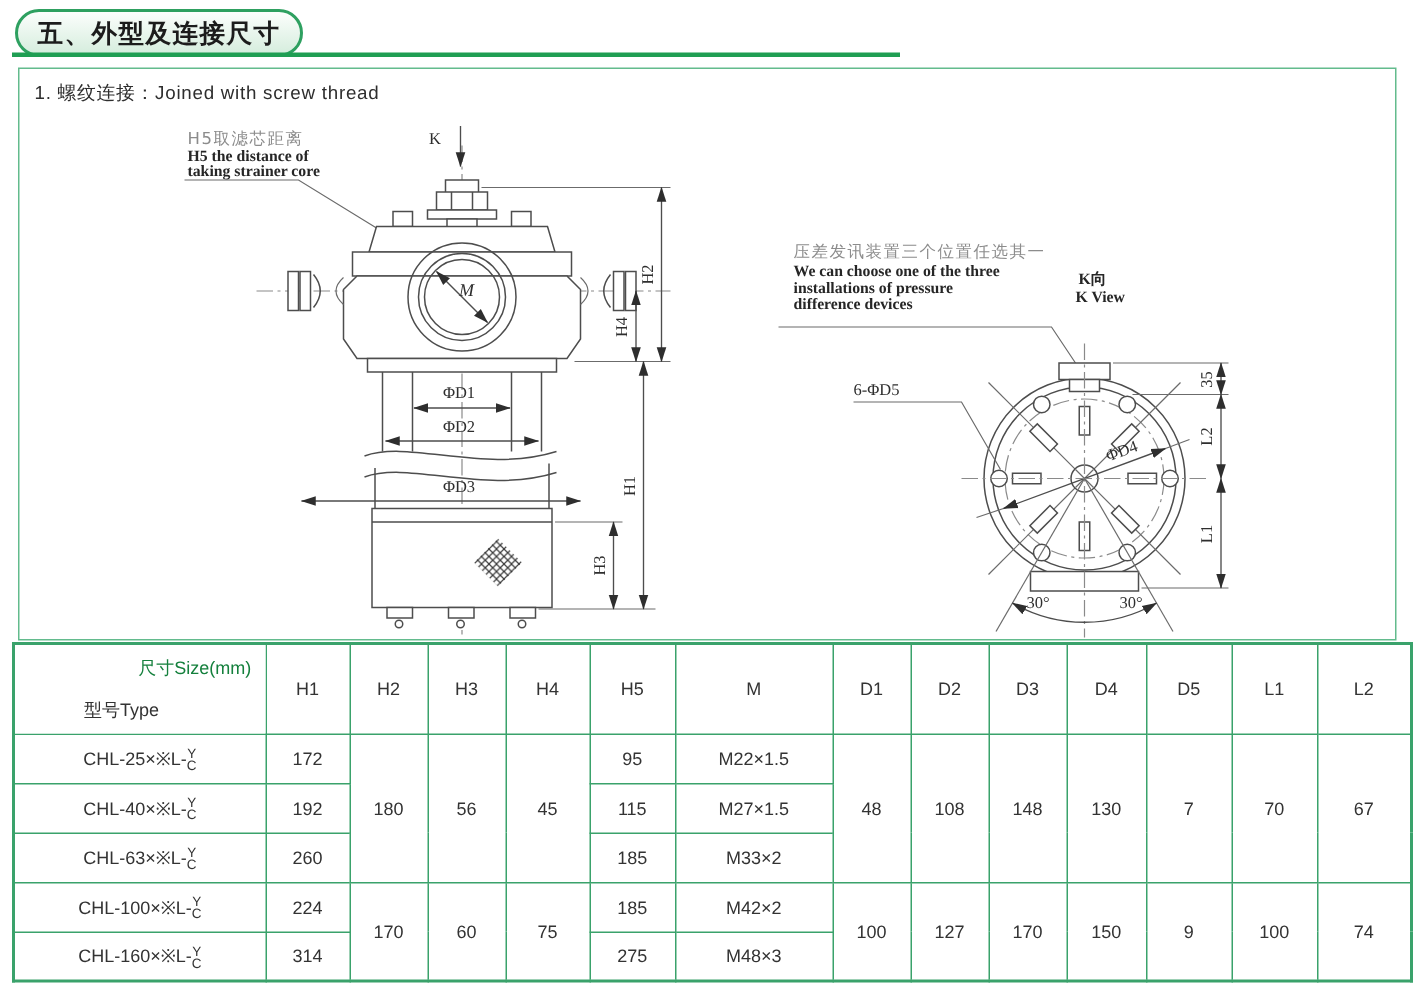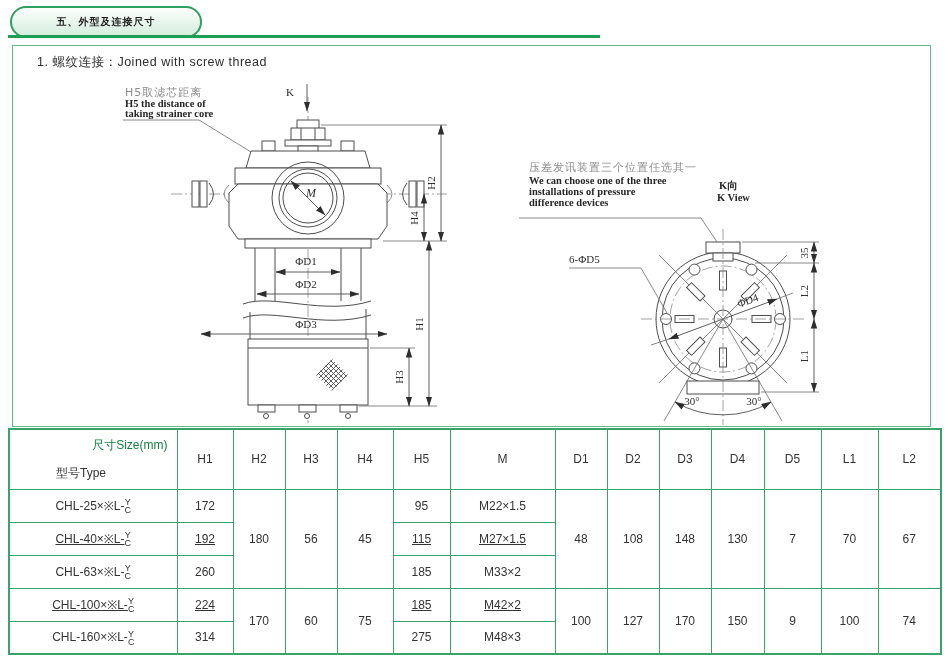--- a/index.html
+++ b/index.html
@@ -6,35 +6,35 @@
   #page {
     position:relative; width:950px; height:663px; background:#ffffff;
     font-family:"Liberation Sans", sans-serif; overflow:hidden;
   }
   
   .title-pill {
     position:absolute; left:10px; top:6px; width:188px; height:28px;
     border:2px solid #2ea060; border-radius:16px;
     background:linear-gradient(#fcfefc, #d5eddd);
     display:flex; align-items:center; justify-content:center;
-    font-size:10px; font-weight:bold; color:#1c1c1c; letter-spacing:1px;
+    font-size:17px; font-weight:bold; color:#1c1c1c; letter-spacing:1px;
   }
   .title-en {
     position:absolute; left:213px; top:9px;
     font-family:"Liberation Serif", serif; font-weight:bold; font-size:17.5px;
     color:#111; letter-spacing:0.4px; white-space:nowrap;
   }
   .title-rule { position:absolute; left:8px; top:35px; width:592px; height:3px; background:#1f9e53; }
   
   .draw-box {
     position:absolute; left:12px; top:45px; width:917px; height:380px;
     border:1px solid #63bb8d; background:#fff;
   }
   .section-label {
-    position:absolute; left:10px; top:8px; font-size:12.5px; color:#2e2e2e; letter-spacing:0.5px;margin-left:14px;
+    position:absolute; left:10px; top:8px; font-size:12.5px; color:#2e2e2e; letter-spacing:0.5px;
   }
   
   .ln   { fill:none; stroke:#4d4d4d; stroke-width:1; }
   .lnf  { fill:#ffffff; stroke:#4d4d4d; stroke-width:1; }
   .thin { fill:none; stroke:#6b6b6b; stroke-width:0.8; }
   .cl   { fill:none; stroke:#8a8a8a; stroke-width:0.8; stroke-dasharray:11 3 2 3; }
   .dl   { fill:none; stroke:#4d4d4d; stroke-width:0.9; }
   .dim  { font:11px "Liberation Serif", serif; fill:#2e2e2e; }
   .dimi { font:italic 12px "Liberation Serif", serif; fill:#2e2e2e; }
   .ncn  { font:11px "DejaVu Sans", sans-serif; fill:#8c8c8c; letter-spacing:1px; }
@@ -46,21 +46,21 @@
     border-collapse:collapse; table-layout:fixed;
     border:2px solid #3aa26b;
   }
   table.dims th, table.dims td {
     border:1px solid #3aa26b; font-size:12px; color:#333;
     text-align:center; font-weight:normal; padding:0; background:#fff;
   }
   table.dims thead tr { height:60px; }
   table.dims tbody tr { height:33px; }
   th.hd { background:#d8ebdb; }
-  td.sh { background:#e3f1e5;text-decoration:underline; }
+  td.sh { background:#e3f1e5; }
   td.model { text-align:left; padding-left:13px; white-space:nowrap;margin-top:13px; }
   .stk { display:inline-flex; flex-direction:column; font-size:9px; line-height:8px; vertical-align:middle; }
   th.diag {
     background-color:#d8ebdb; position:relative;
     background-image:linear-gradient(to bottom right,
       transparent calc(50% - 0.7px), #3aa26b calc(50% - 0.7px),
       #3aa26b calc(50% + 0.7px), transparent calc(50% + 0.7px));
   }
   th.diag .c-top { position:absolute; top:7px; right:9px; font-size:12px; color:#15803d; }
   th.diag .c-bot { position:absolute; bottom:7px; left:10px; font-size:12px; color:#333;margin-left:36px; }

